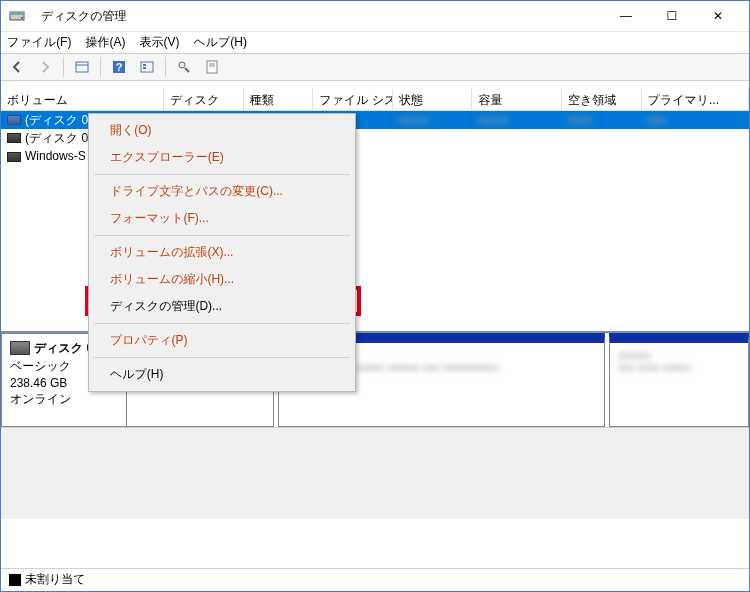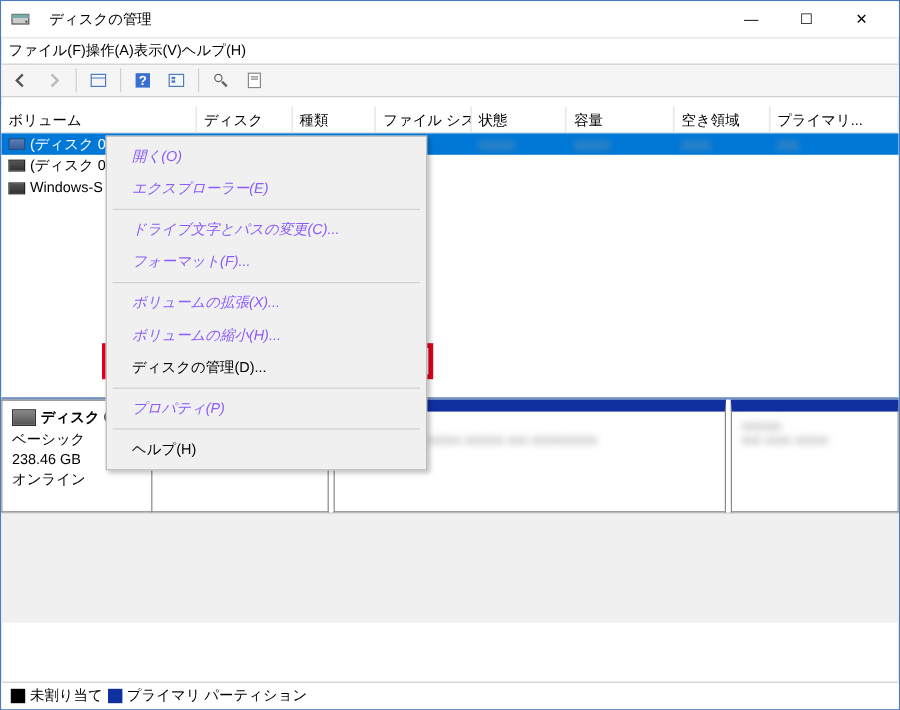--- a/index.html
+++ b/index.html
@@ -2,21 +2,21 @@
 <html><head>
 <meta charset="utf-8">
 <style>
 * { box-sizing: border-box; margin: 0; padding: 0; }
 body { font-family: "Meiryo UI", "Yu Gothic UI", sans-serif; font-size: 12px; background: #fff; width: 750px; height: 592px; border: 1px solid #4a7cbf; overflow: hidden; position: relative; }
 .titlebar { height: 30px; display: flex; align-items: center; padding: 0 8px; background: #fff; justify-content: space-between; }
 .titlebar .left { display: flex; align-items: center; gap: 16px; }
 .app-icon svg { width: 16px; height: 16px; }
 .win-controls { display: flex; }
 .win-btn { width: 46px; height: 30px; display: flex; align-items: center; justify-content: center; cursor: pointer; }
-.menubar { height: 22px; display: flex; align-items: center; padding: 0 6px; font-size: 12px; border-top: 1px solid #e5e5e5; }
+.menubar { height: 22px; display: flex; align-items: center; padding: 0 6px; gap: 14px; font-size: 12px; border-top: 1px solid #e5e5e5; }
 .menubar span { cursor: pointer; }
 .toolbar { height: 28px; border-top: 1px solid #d0d0d0; border-bottom: 1px solid #d0d0d0; display: flex; align-items: center; padding: 0 4px; gap: 4px; background: #f5f5f5; }
 .tool-btn { width: 24px; height: 24px; display: flex; align-items: center; justify-content: center; border: 1px solid transparent; cursor: pointer; }
 .tool-sep { width: 1px; height: 20px; background: #d0d0d0; margin: 0 2px; }
 .list-header { height: 22px; display: flex; background: #fff; border-bottom: 1px solid #e0e0e0; margin-top: 8px; }
 .list-header .col { border-right: 1px solid #e0e0e0; padding: 3px 6px; font-size: 12px; overflow: hidden; white-space: nowrap; }
 .list-body { height: 220px; overflow: hidden; }
 .list-row { height: 18px; display: flex; align-items: center; font-size: 12px; }
 .list-row .cell { padding: 2px 6px; overflow: hidden; white-space: nowrap; }
 .vol-icon { width: 14px; height: 10px; display: inline-block; margin-right: 4px; vertical-align: middle; }
@@ -24,25 +24,25 @@
 .vol-icon.dark { background: linear-gradient(#555,#333); border: 1px solid #222; }
 .selected { background: #0078d7; color: #fff; }
 .blur { filter: blur(3px); color: #999; }
 .disk-panel { border-top: 2px solid #7090c0; height: 96px; display: flex; background: #fff; }
 .disk-left { width: 125px; border: 1px solid #888; border-right: none; padding: 6px 8px; font-size: 12px; display: flex; flex-direction: column; gap: 1px; }
 .disk-left .disk-icon { width: 20px; height: 14px; background: linear-gradient(#888,#555); border: 1px solid #333; margin-bottom: 2px; }
 .disk-parts { flex: 1; display: flex; gap: 4px; padding: 0; }
 .part { border: 1px solid #888; border-top: 10px solid #1030a0; flex: 1; padding: 6px 8px; font-size: 12px; position: relative; }
 .part .blur-text { filter: blur(3px); color: #888; font-size: 11px; }
 .bottom-area { height: 92px; border-top: 1px solid #d0d0d0; background: #f0f0f0; }
-.legend { position: absolute; bottom: 1px; left: 0; right: 0; height: 22px; border-top: 1px solid #d0d0d0; display: flex; align-items: center; padding: 0 8px; gap: 4px; background: #fff; font-size: 12px; }
+.legend { position: absolute; bottom: 1px; left: 0; right: 0; height: 22px; border-top: 1px solid #d0d0d0; display: flex; align-items: center; padding: 0 8px; gap: 16px; background: #fff; font-size: 12px; }
 .legend .swatch { width: 12px; height: 12px; display: inline-block; margin-right: 4px; vertical-align: middle; }
 .context-menu { position: absolute; left: 87px; top: 112px; width: 268px; background: #f0f0f0; border: 1px solid #bbb; box-shadow: 2px 2px 4px rgba(0,0,0,0.25); padding: 3px; z-index: 100; }
 .context-item { padding: 5px 18px; font-size: 12px; cursor: pointer; }
-.context-item.disabled { color: #8b5cf6; cursor: default; font-style: italic; }
+.context-item.disabled { color: #c2410c; cursor: default; }
 .context-sep { height: 1px; background: #d0d0d0; margin: 3px 2px; }
 .highlight-box { position: absolute; border: 4px solid #e3001b; pointer-events: none; }
 .c0{width:164px}.c1{width:80px}.c2{width:70px}.c3{width:80px}.c4{width:80px}.c5{width:90px}.c6{width:80px}.c7{width:108px}
 </style>
 </head>
 <body>
 
 <div class="titlebar">
   <div class="left">
     <span class="app-icon">
@@ -168,21 +168,20 @@
     <div class="part" style="flex:0 0 140px">
         <div class="blur-text">xxxxxx<br>xxx xxxx xxxxx</div>
       </div>
   </div>
 </div>
 
 <div class="bottom-area"></div>
 
 <div class="legend">
   <span><span class="swatch" style="background:#000"></span><span>未割り当て</span></span>
-  <span><span class="swatch" style="background:#1030a0"></span><span>プライマリ パーティション</span></span>
 </div>
 
 <div class="context-menu">
   <div class="context-item disabled">開く(O)</div>
   <div class="context-item disabled">エクスプローラー(E)</div>
   <div class="context-sep"></div>
   <div class="context-item disabled">ドライブ文字とパスの変更(C)...</div>
   <div class="context-item disabled">フォーマット(F)...</div>
   <div class="context-sep"></div>
   <div class="context-item disabled">ボリュームの拡張(X)...</div>

